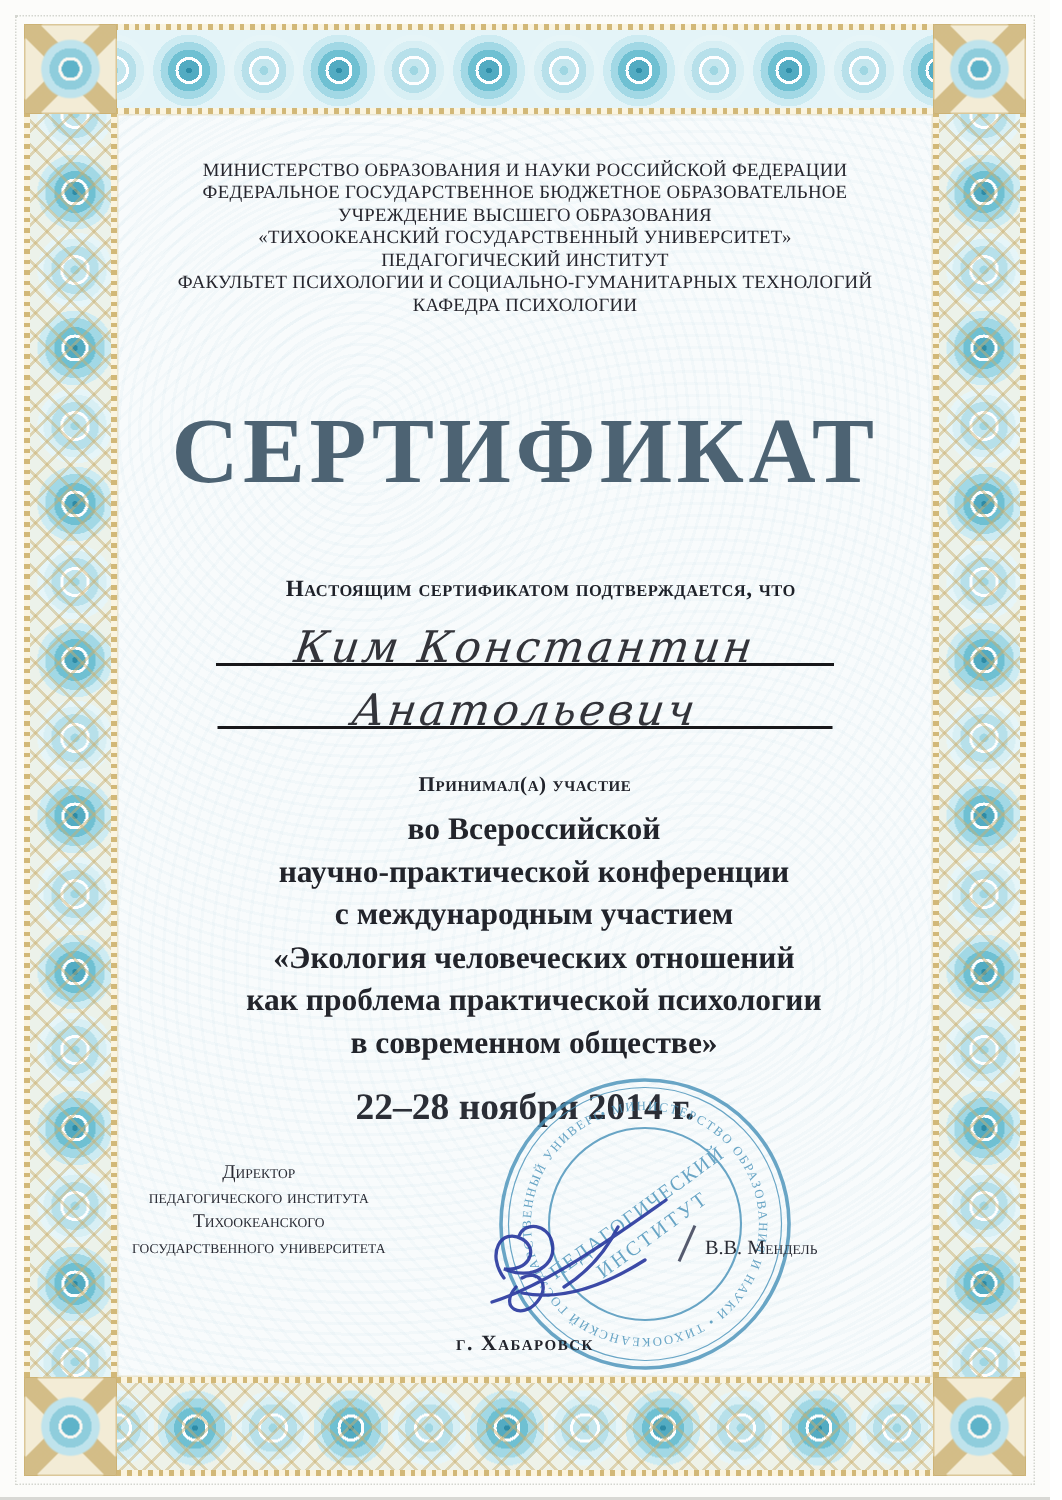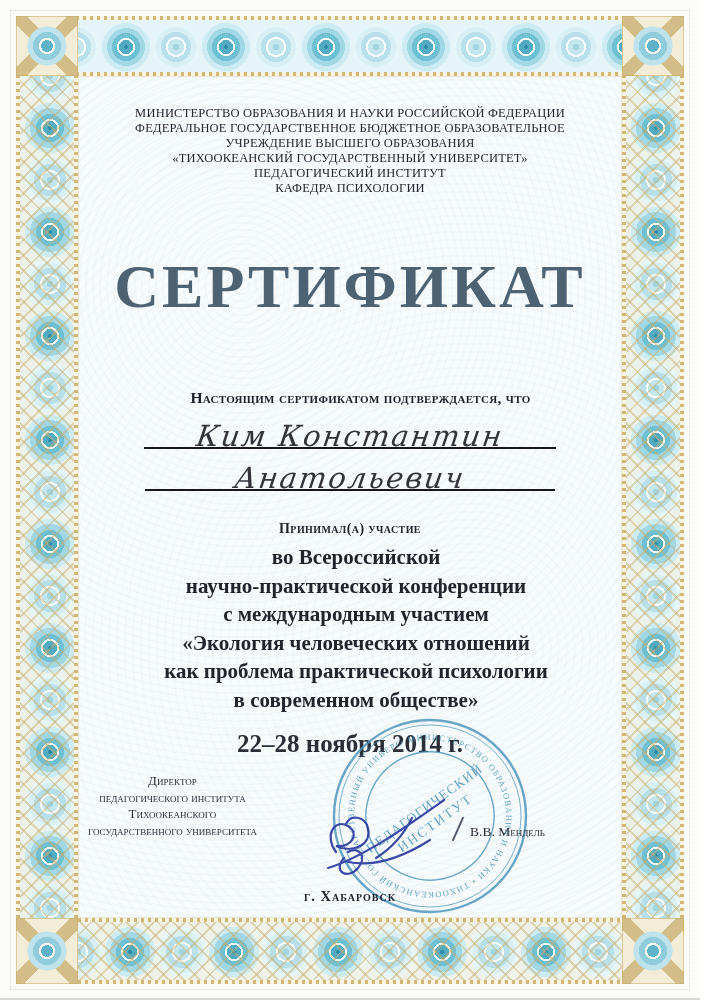--- a/index.html
+++ b/index.html
@@ -82,21 +82,21 @@
     background-image:
       repeating-radial-gradient(circle at 30% 25%, rgba(140,190,210,.06) 0 2px, transparent 2px 7px),
       repeating-radial-gradient(circle at 72% 68%, rgba(140,190,210,.05) 0 2px, transparent 2px 8px);
     box-shadow: inset 0 0 0 1px rgba(210,184,120,.3);
     text-align:center;
   }
 
   
   .header-block { padding-top:30px; font-size:12.5px; line-height:15px; color:#26262e; letter-spacing:.2px; }
   .cert-title { margin-top:56px; font-size:62px; line-height:68px; font-weight:bold; letter-spacing:3px; color:#4d6373; }
-  .statement { margin-top:68px; font-size:15.5px; line-height:19px; font-weight:bold; font-variant:small-caps; color:#1e2129; letter-spacing:.3px;padding-left:21px; }
+  .statement { margin-top:48px; font-size:15.5px; line-height:19px; font-weight:bold; font-variant:small-caps; color:#1e2129; letter-spacing:.3px;padding-left:21px; }
 
   .name-line { width:412px; margin:10px auto 0; height:32px; border-bottom:2px solid #17171a; position:relative; }
   .name-script {
     position:absolute; left:0; right:0; bottom:-6px;
     font-family:"DejaVu Serif", serif; font-style:italic;
     font-size:29px; color:#33343a; letter-spacing:2px; transform:skewX(-8deg);
     white-space:nowrap;
   }
   .participation { margin-top:30px; font-size:14px; font-weight:bold; font-variant:small-caps; color:#22242c; letter-spacing:.4px; }
   .event-block { margin-top:6px; font-size:21px; line-height:28.5px; font-weight:bold; color:#22242b;padding-left:12px; }
@@ -128,20 +128,21 @@
     <div class="corner c-br"></div>
 
     <div class="inner">
 
       <div class="header-block">
         <div>МИНИСТЕРСТВО ОБРАЗОВАНИЯ И НАУКИ РОССИЙСКОЙ ФЕДЕРАЦИИ</div>
         <div>ФЕДЕРАЛЬНОЕ ГОСУДАРСТВЕННОЕ БЮДЖЕТНОЕ ОБРАЗОВАТЕЛЬНОЕ</div>
         <div>УЧРЕЖДЕНИЕ ВЫСШЕГО ОБРАЗОВАНИЯ</div>
         <div>«ТИХООКЕАНСКИЙ ГОСУДАРСТВЕННЫЙ УНИВЕРСИТЕТ»</div>
         <div>ПЕДАГОГИЧЕСКИЙ ИНСТИТУТ</div>
+        <div>ФАКУЛЬТЕТ ПСИХОЛОГИИ И СОЦИАЛЬНО-ГУМАНИТАРНЫХ ТЕХНОЛОГИЙ</div>
         <div>КАФЕДРА ПСИХОЛОГИИ</div>
       </div>
 
       <div class="cert-title">СЕРТИФИКАТ</div>
 
       <div class="statement">Настоящим сертификатом подтверждается, что</div>
 
       <div class="name-line">
         <div class="name-script">Ким Константин</div>
       </div>

